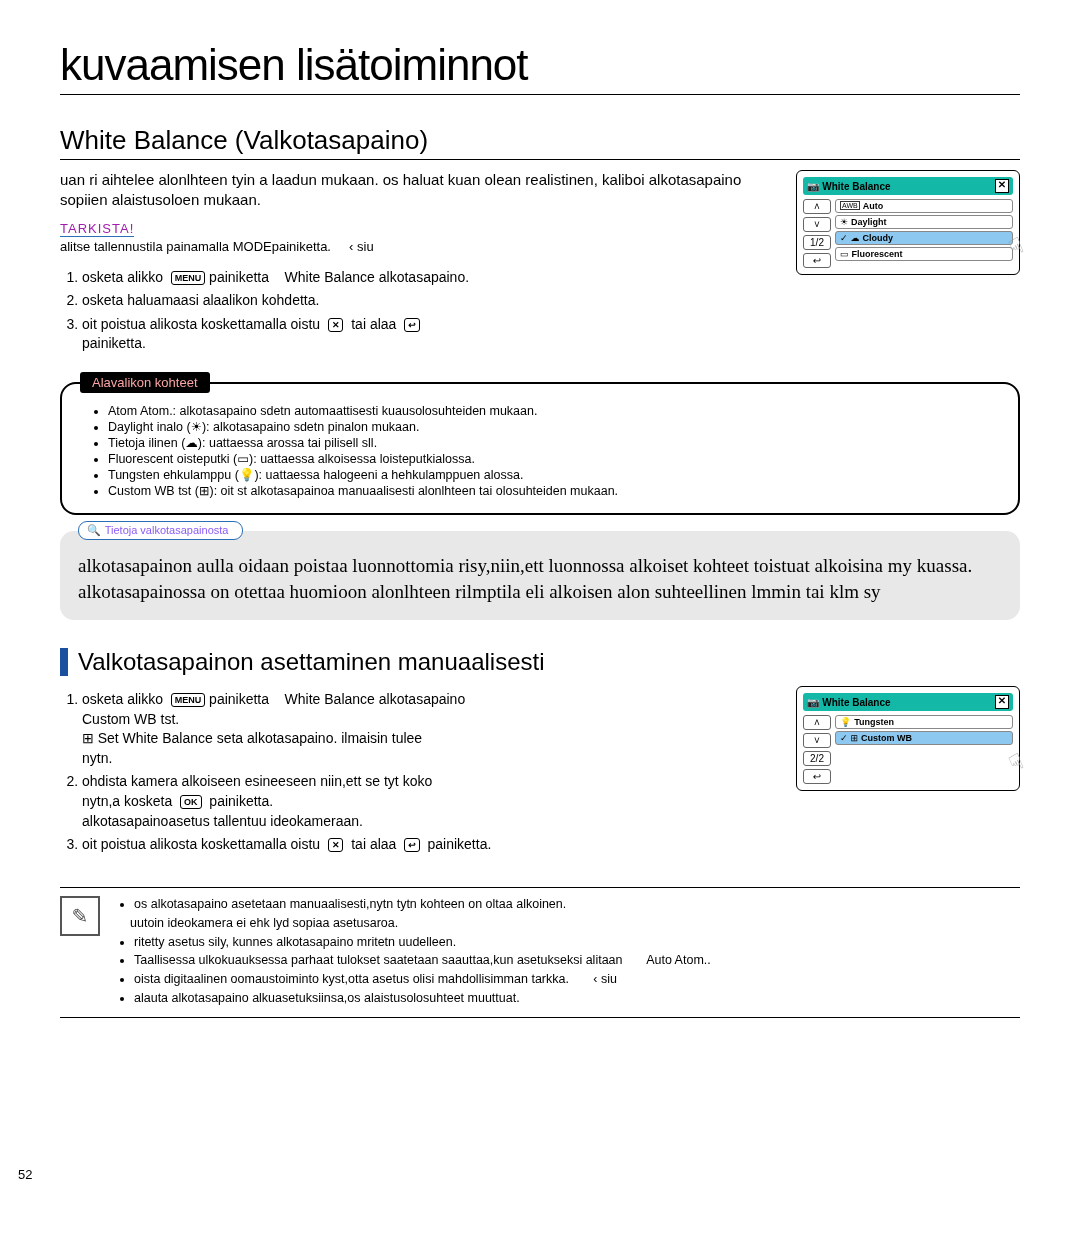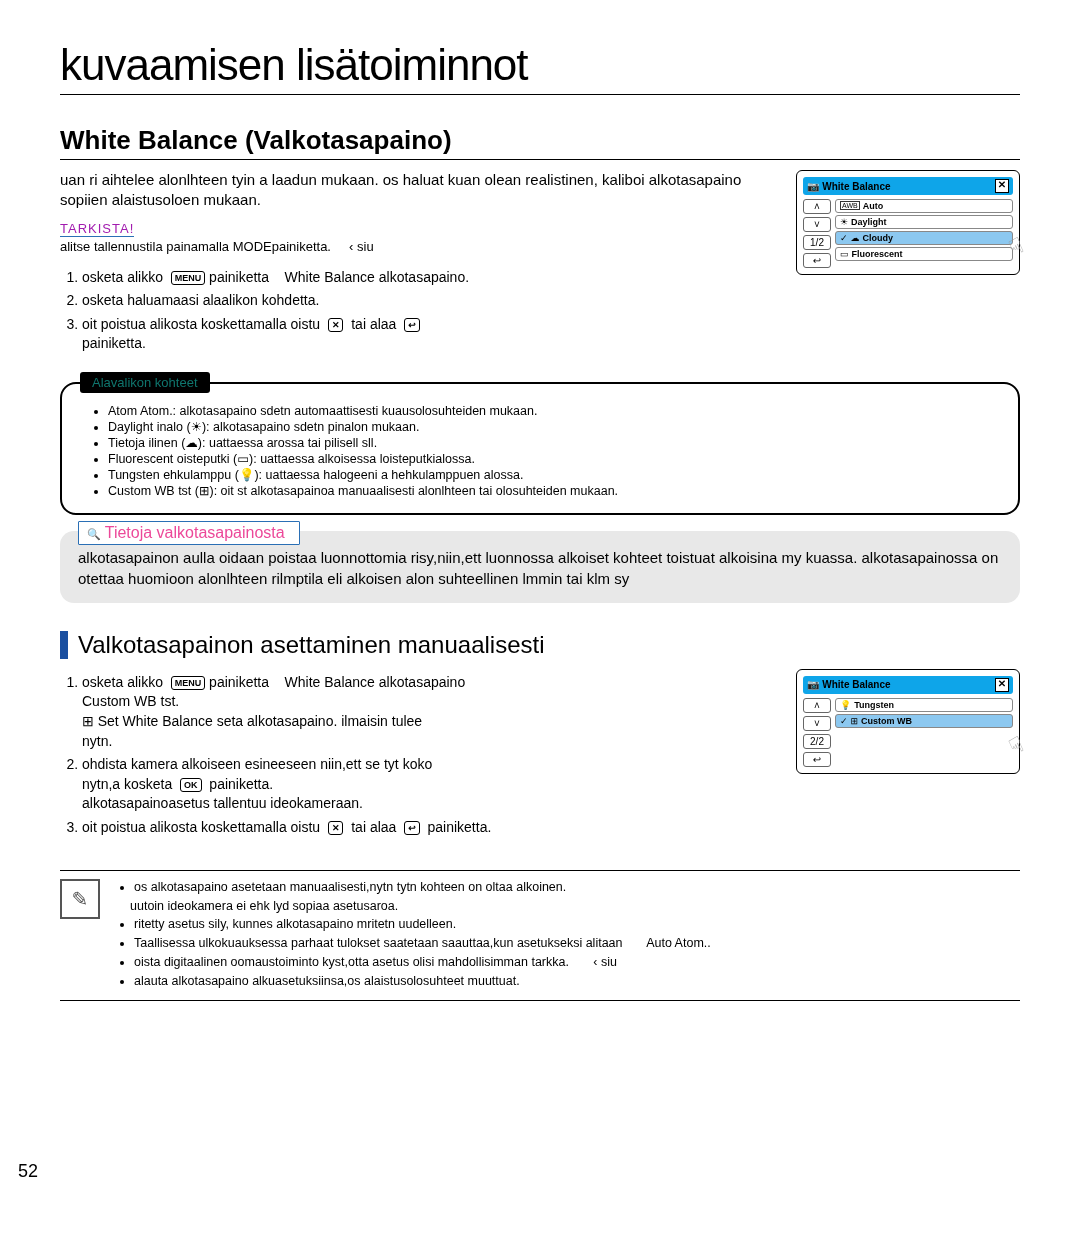--- a/index.html
+++ b/index.html
@@ -15,21 +15,21 @@
   .chapter-title {
     font-size: 44px;
     font-weight: 400;
     letter-spacing: -1px;
     border-bottom: 1px solid #000;
     padding-bottom: 4px;
     margin-bottom: 30px;
   }
   .section-title {
     font-size: 26px;
-    font-weight: 700;
+    font-weight: 400;
     border-bottom: 1px solid #000;
     padding-bottom: 3px;
     margin-bottom: 10px;
   }
   .body-text {
     font-size: 15px;
     line-height: 1.35;
     margin-bottom: 4px;
   }
   .check-label {
@@ -66,21 +66,21 @@
     border-radius: 16px;
     padding: 16px 18px 14px 18px;
     margin-top: 14px;
     position: relative;
   }
   .submenu-title {
     position: absolute;
     top: -12px;
     left: 18px;
     background: #000;
-    color: #0f766e;
+    color: #fca5a5;
     font-size: 13px;
     padding: 3px 12px;
     border-radius: 3px;
   }
   .submenu-list {
     list-style: disc;
     padding-left: 28px;
     font-size: 12.5px;
     margin: 4px 0 0 0;
   }
@@ -90,32 +90,32 @@
     border-radius: 14px;
     padding: 12px 18px 14px 18px;
     margin-top: 16px;
     position: relative;
   }
   .info-tab {
     position: absolute;
     top: -10px;
     left: 18px;
     border: 1px solid #2a6fb5;
-    border-radius: 1px;
+    border-radius: 9px;
     background: #fff;
-    color: #ec4899;
-    font-size: 16px;
+    color: #8b5cf6;
+    font-size: 11px;
     padding: 2px 14px 2px 8px;
   }
   .info-tab::before {
     content: "🔍";
     font-size: 11px;
     margin-right: 4px;
   }
-  .info-text { font-size: 15px; line-height: 1.4; margin-top: 4px; }
+  .info-text { font-size: 19px; line-height: 1.4; margin-top: 10px; font-family: Liberation Serif, serif; }
   .subsection-row {
     display: flex;
     align-items: center;
     margin: 28px 0 10px 0;
   }
   .subsection-bar {
     width: 8px;
     height: 28px;
     background: #1a4fa0;
     margin-right: 10px;
@@ -128,21 +128,21 @@
     border-radius: 6px;
     margin-left: 20px;
     padding: 6px;
     font-size: 10px;
     background: #fff;
     position: relative;
   }
   .screen-header {
     display: flex;
     justify-content: space-between;
-    background: #0ea5e9;
+    background: #14b8a6;
     padding: 2px 4px;
     border-radius: 3px;
     font-weight: bold;
     font-size: 10px;
     align-items: center;
   }
   .screen-header .x { border: 1px solid #000; width: 12px; height: 12px; text-align: center; line-height: 10px; background:#fff; }
   .screen-body { display: flex; margin-top: 4px; }
   .screen-nav { width: 28px; display: flex; flex-direction: column; gap: 3px; }
   .nav-btn { border: 1px solid #666; border-radius: 3px; text-align: center; font-size: 10px; padding: 1px 0; background:#fff; }
@@ -151,21 +151,21 @@
   .list-item.sel { background: #8cc8f0; }
   .hand { position: absolute; right: -4px; bottom: 14px; font-size: 22px; transform: rotate(-25deg); color:#999; }
   .note-row { display: flex; gap: 14px; margin-top: 18px; border-top:1px solid #000; border-bottom:1px solid #000; padding:8px 0; }
   .note-icon { width: 36px; height: 36px; border: 2px solid #555; display:flex; align-items:center; justify-content:center; font-size:20px; color:#555; flex-shrink:0; }
   .note-list { list-style: disc; padding-left: 20px; font-size: 12.5px; margin:0; }
   .note-list li { margin-bottom: 2px; line-height:1.35; }
   .page-no {
     position: absolute;
     left: 18px;
     bottom: 52px;
-    font-size: 18px;
+    font-size: 13px;
   }
   .clear { clear: both; }
 </style>
 </head>
 <body>
 
 
 
 <div class="chapter-title">kuvaamisen lisätoiminnot</div>
 

